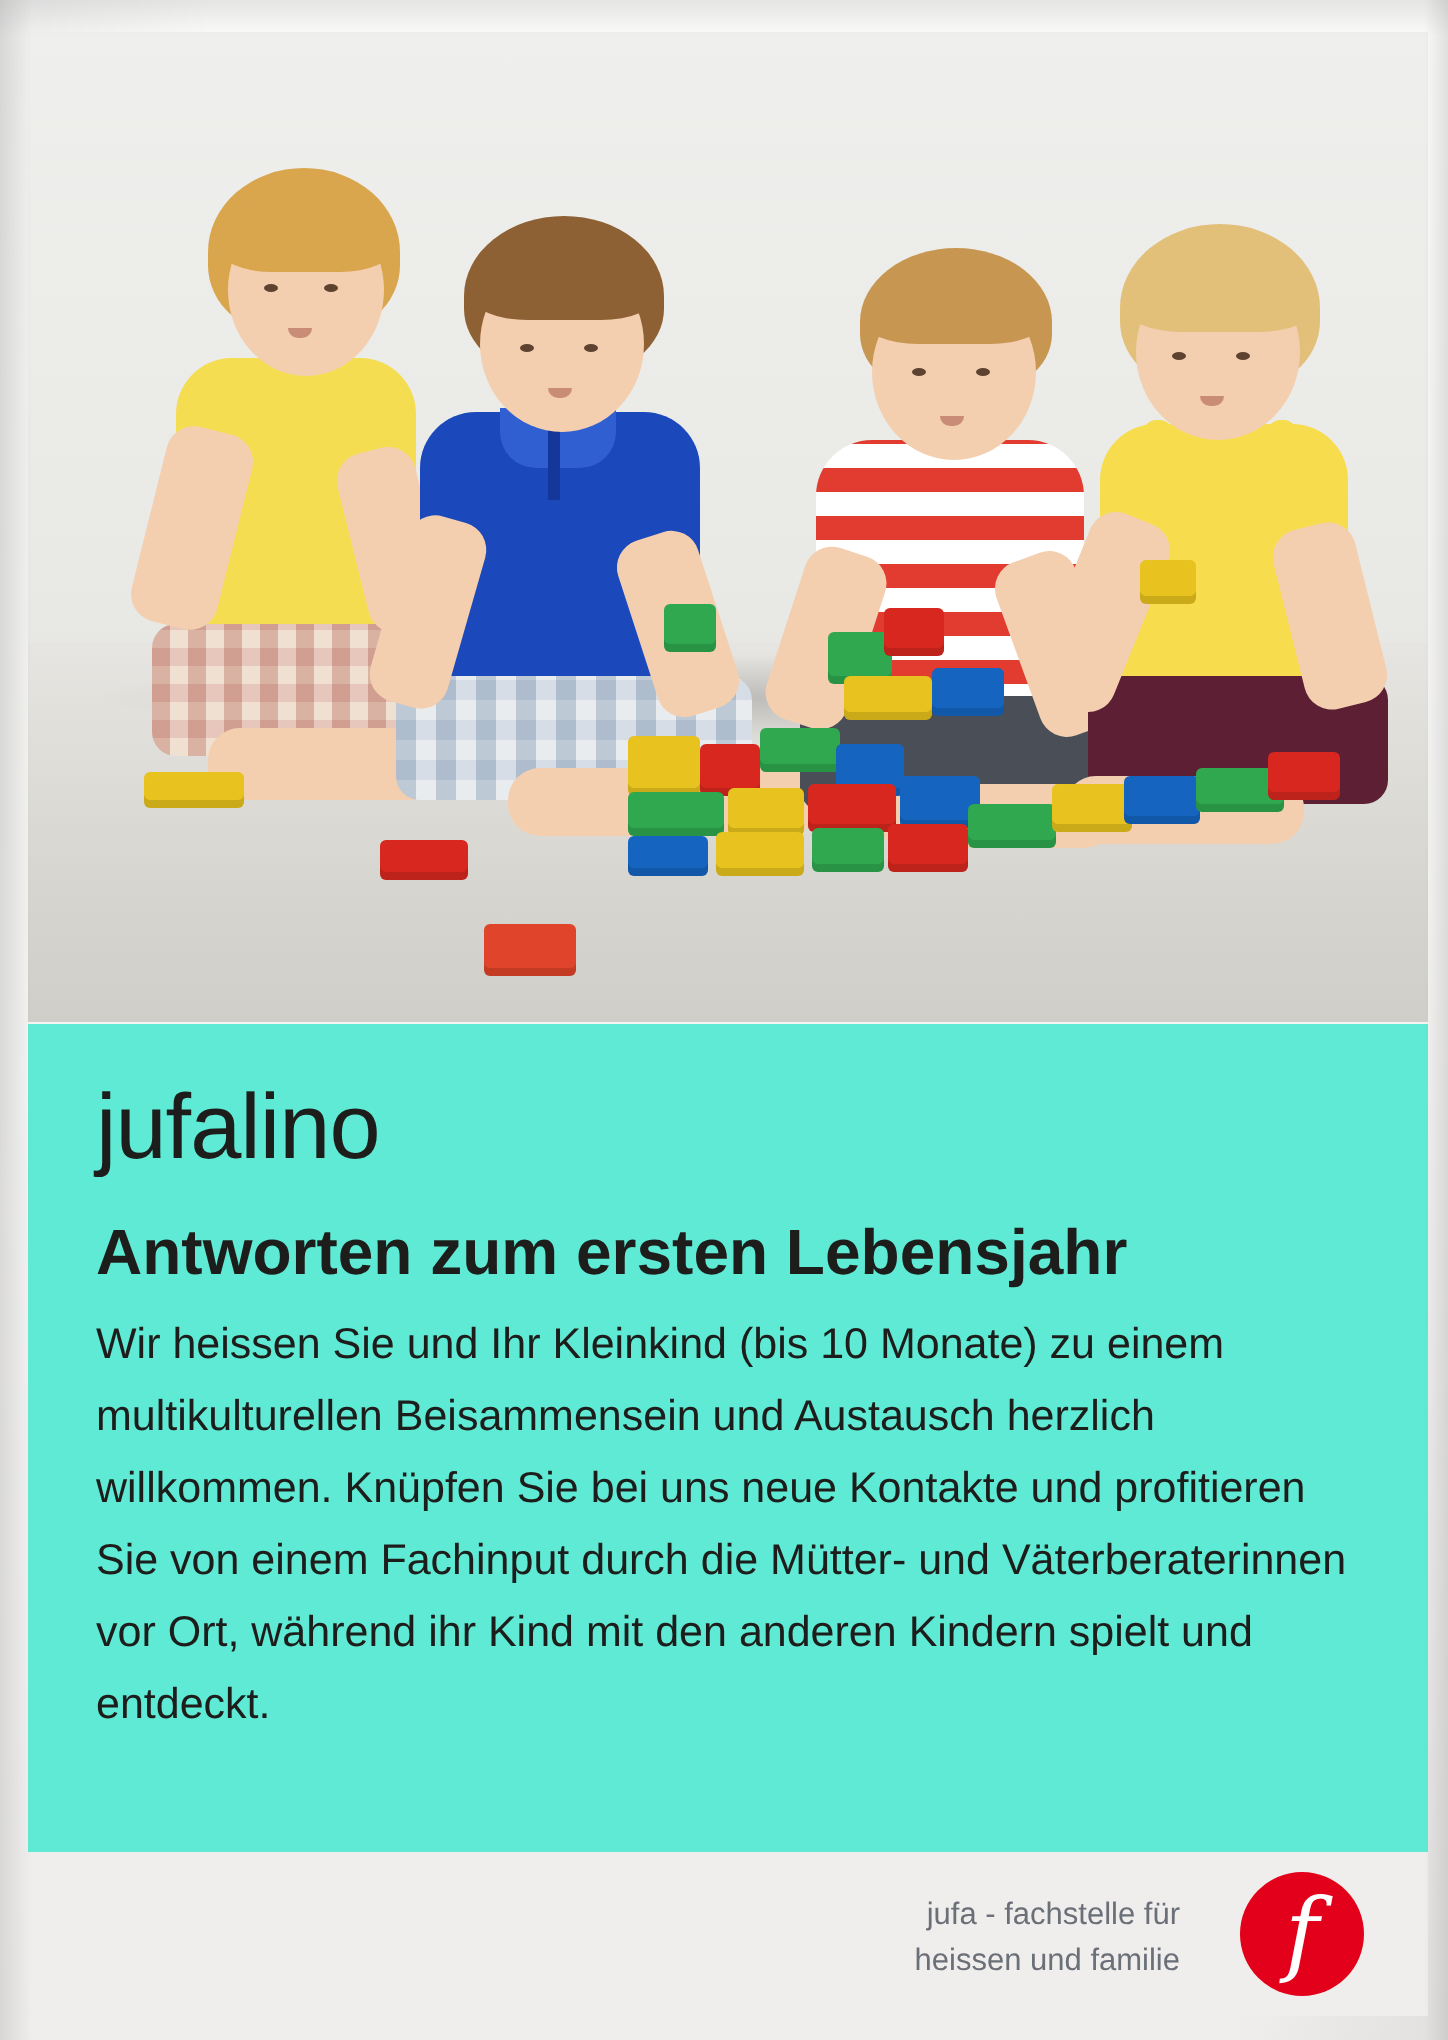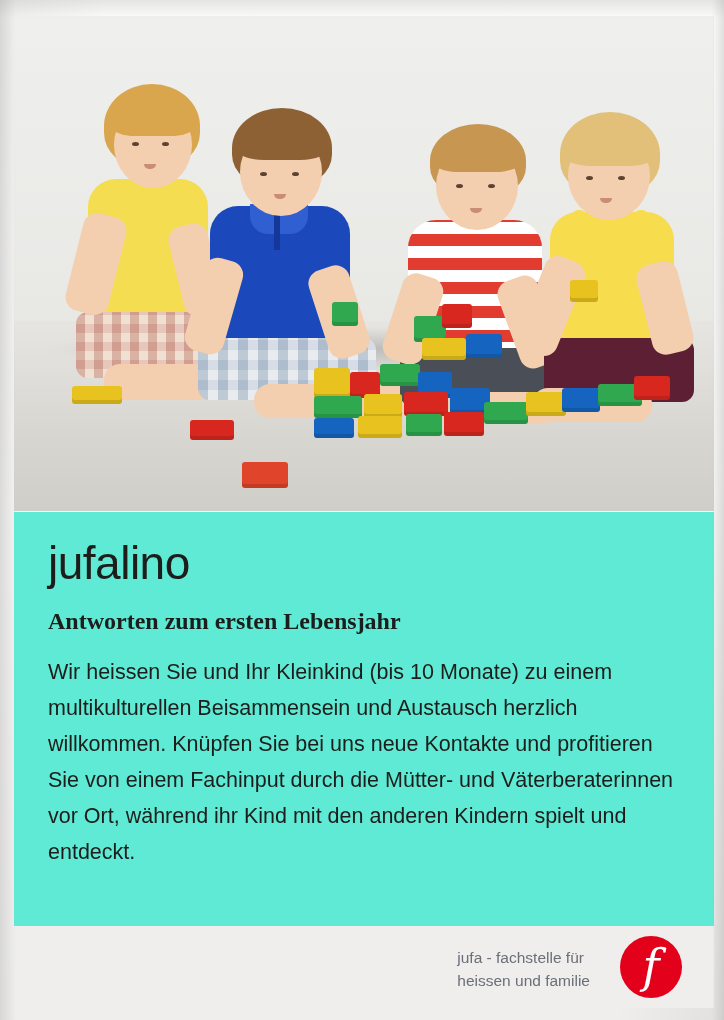--- a/index.html
+++ b/index.html
@@ -166,24 +166,23 @@
     left: 34px;
     top: 24px;
     font-size: 46px;
     color: #1d1d1b;
     letter-spacing: -0.5px;
   }
   .subtitle {
     position: absolute;
     left: 34px;
     top: 96px;
-    font-size: 24px;
+    font-size: 32px;
     font-weight: bold;
     color: #1d1d1b;
-    font-family: Liberation Serif, serif;
   }
   .bodytext {
     position: absolute;
     left: 34px;
     top: 142px;
     width: 632px;
     font-size: 21.5px;
     line-height: 36px;
     color: #1d1d1b;
   }
@@ -194,21 +193,21 @@
     left: 14px;
     top: 926px;
     width: 700px;
     height: 82px;
     background: #efeeec;
   }
   .footer-text {
     position: absolute;
     right: 124px;
     top: 20px;
-    text-align: left;
+    text-align: right;
     font-size: 15.5px;
     line-height: 23px;
     color: #6a6f78;
   }
   .logo {
     position: absolute;
     right: 32px;
     top: 10px;
     width: 62px;
     height: 62px;

